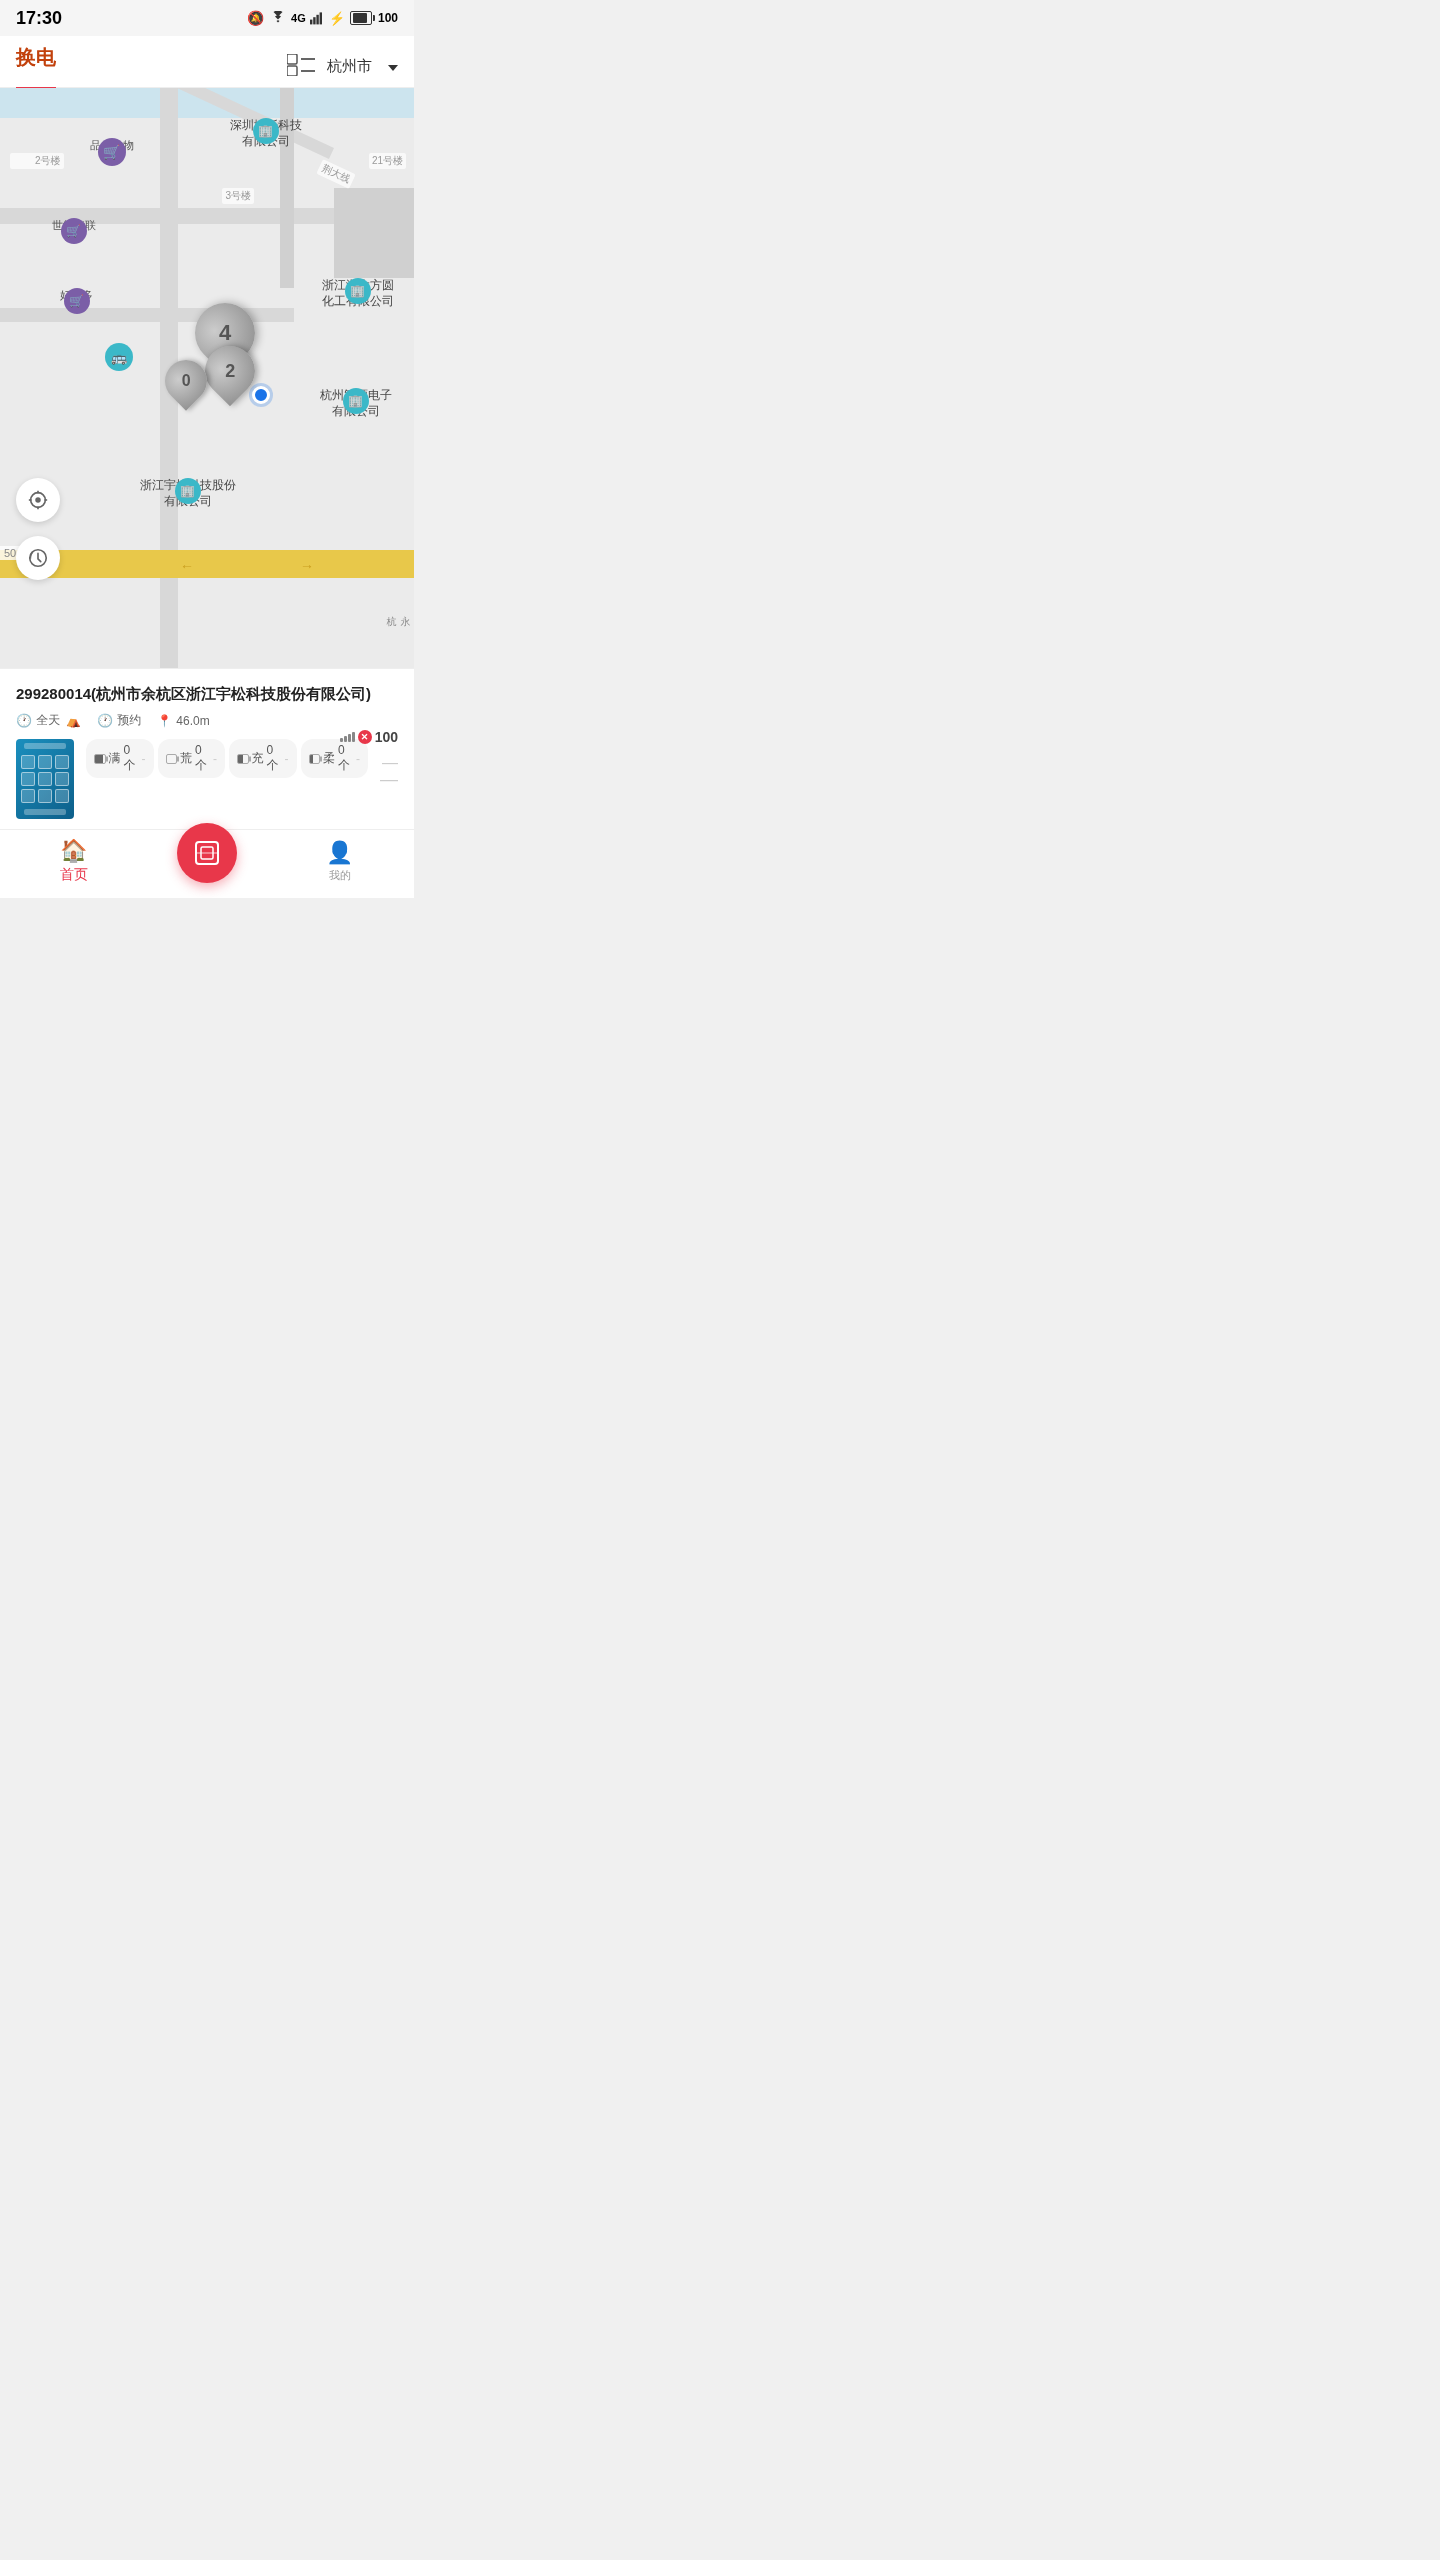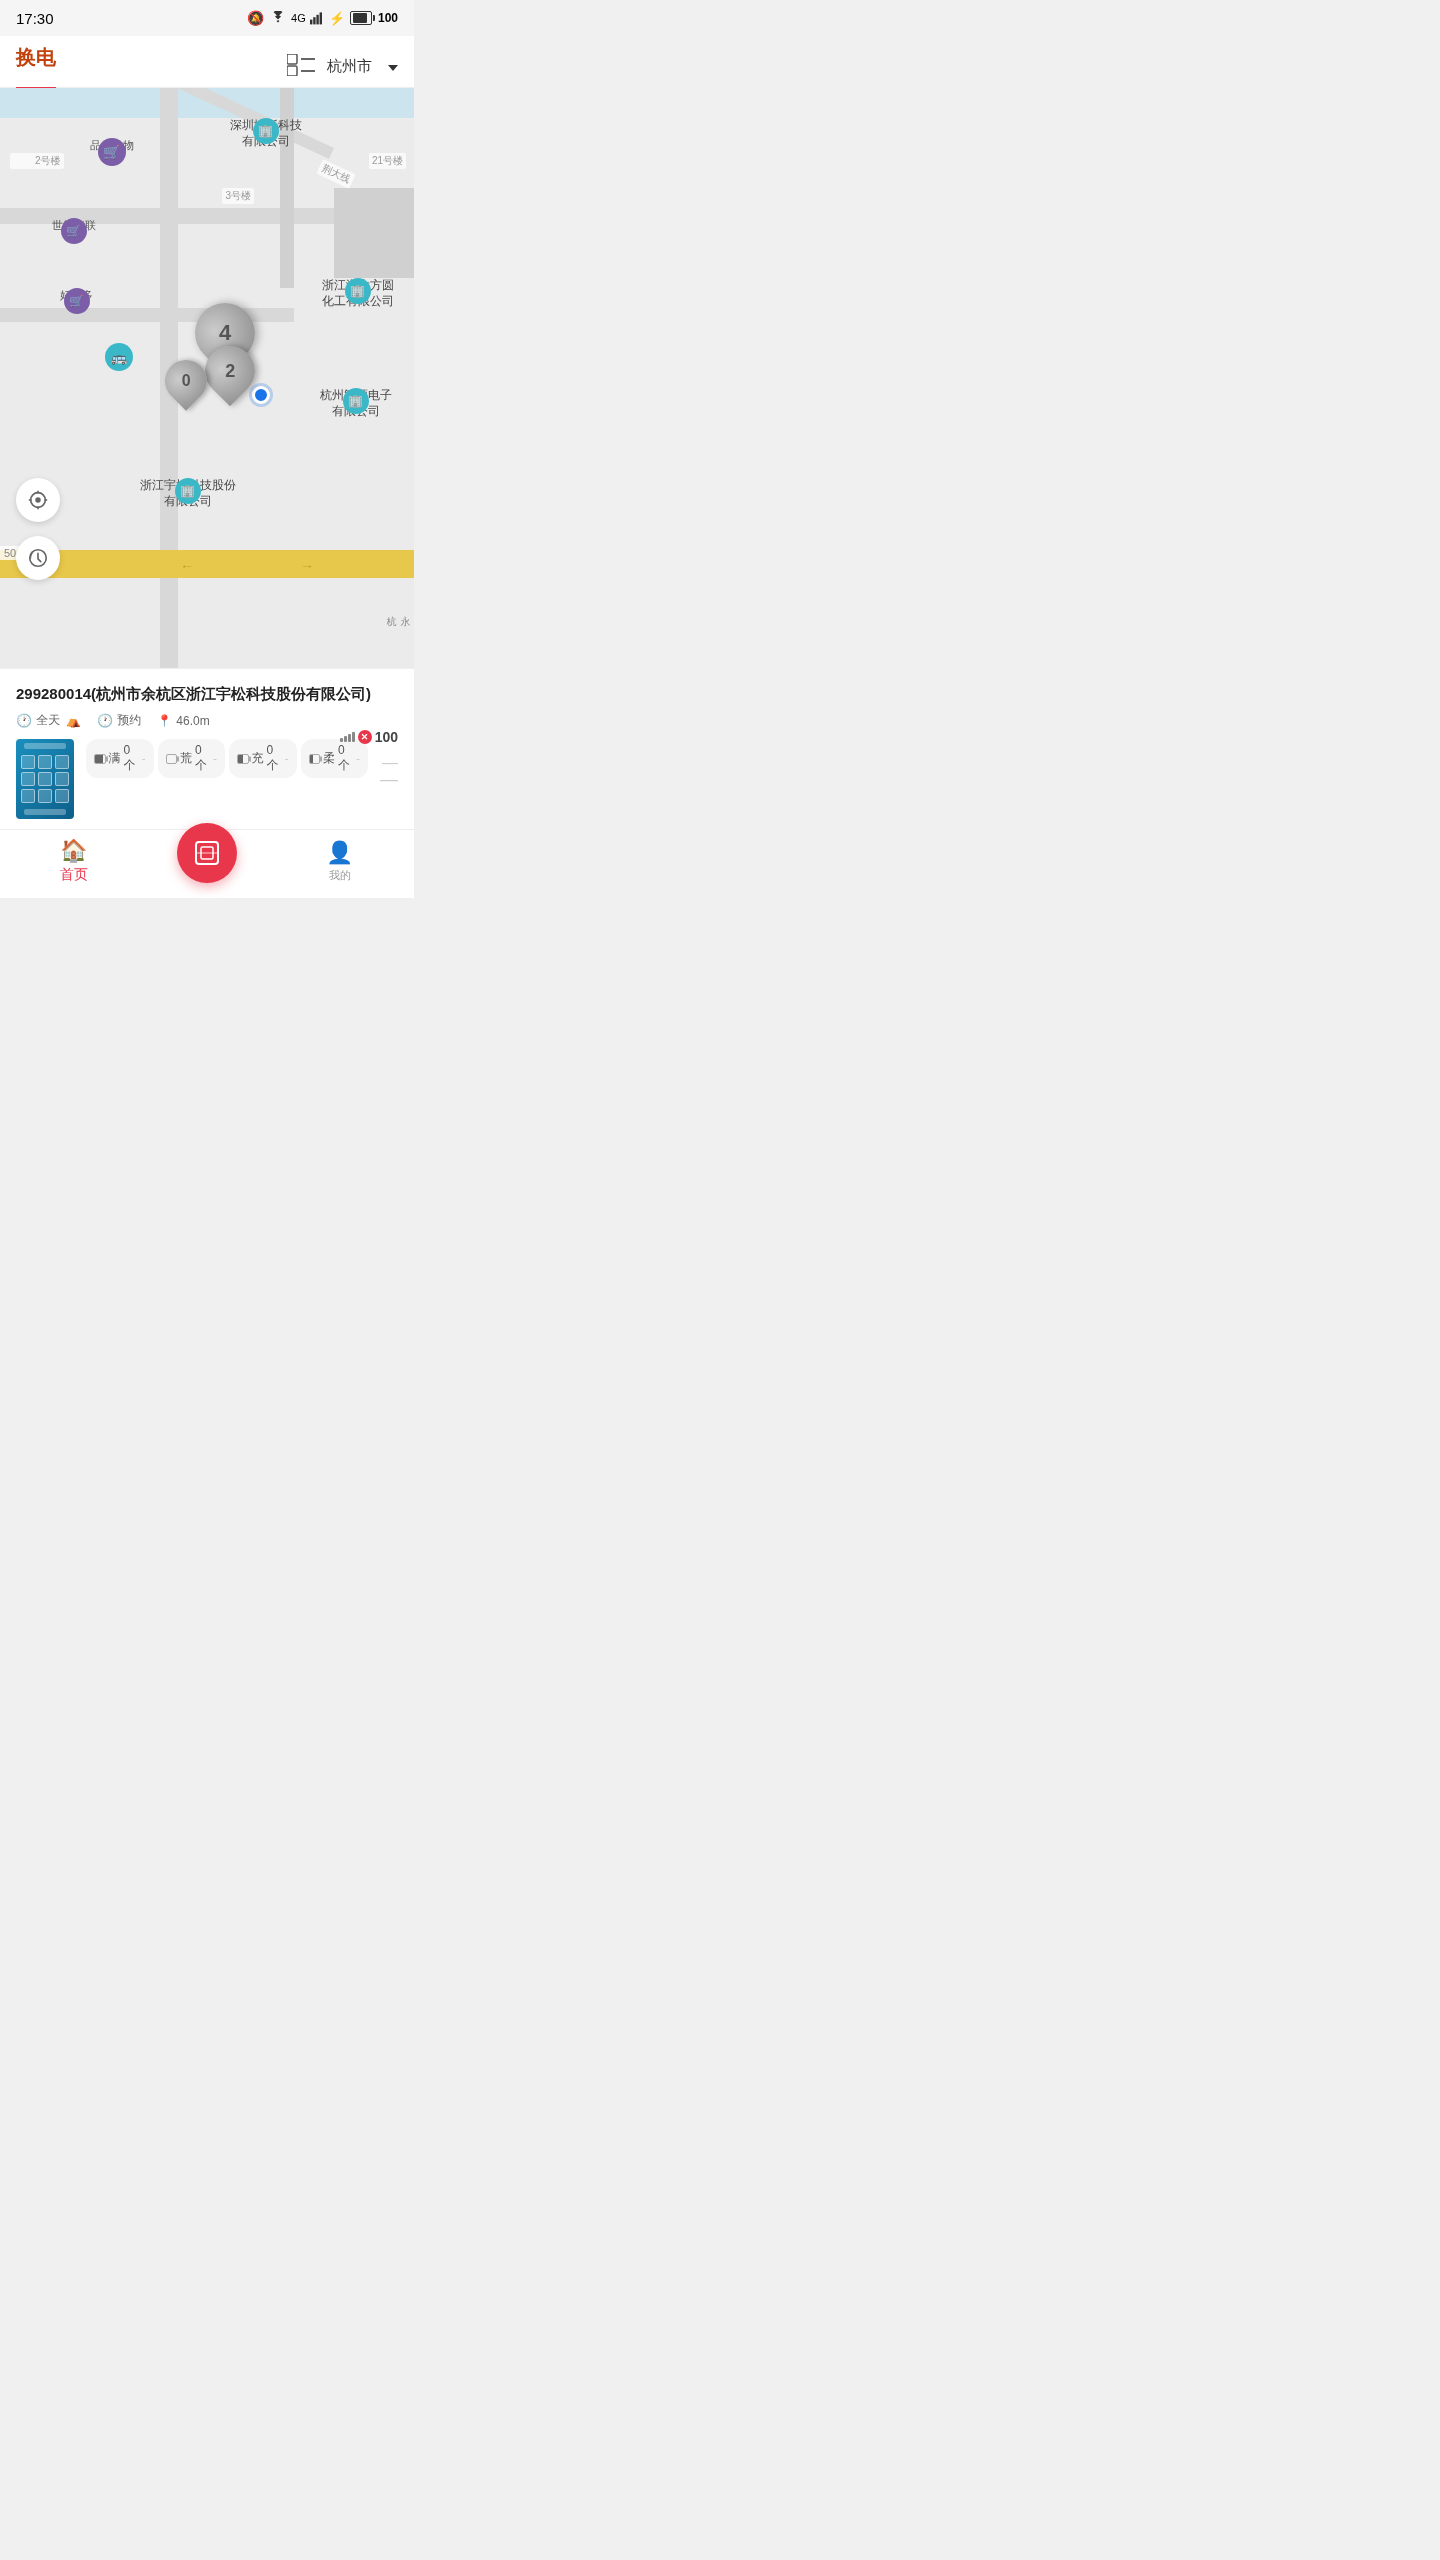--- a/index.html
+++ b/index.html
@@ -18,21 +18,21 @@
     .status-bar {
       display: flex;
       justify-content: space-between;
       align-items: center;
       padding: 6px 16px;
       background: #f5f5f5;
       height: 36px;
       font-size: 14px;
       font-weight: 600;
     }
-    .status-time { font-size: 15px; font-weight: 400; }
+    .status-time { font-size: 18px; font-weight: 700; }
     .status-icons { display: flex; align-items: center; gap: 4px; font-size: 12px; }
     .battery-icon {
       display: inline-flex; align-items: center;
       border: 1.5px solid #333; border-radius: 2px;
       padding: 1px 2px; height: 14px; width: 22px;
       position: relative;
     }
     .battery-fill {
       background: #333; height: 100%; width: 90%; border-radius: 1px;
     }
@@ -410,21 +410,21 @@
   <div class="status-icons">
 
     <span style="font-size:14px;">🔕</span>
 
     <svg width="18" height="14" viewBox="0 0 24 18">
       <path d="M12 15l2-2a3 3 0 00-4 0l2 2z" fill="#333"></path>
       <path d="M12 11l4-4a6 6 0 00-8 0l4 4z" fill="#333"></path>
       <path d="M12 7l6-6a10 10 0 00-12 0l6 6z" fill="#333"></path>
     </svg>
 
-    <span style="font-size:11px;font-weight:400;">4G</span>
+    <span style="font-size:11px;font-weight:700;">4G</span>
 
     <svg width="16" height="14" viewBox="0 0 20 16">
       <rect x="0" y="10" width="3" height="6" fill="#333"></rect>
       <rect x="4" y="7" width="3" height="9" fill="#333"></rect>
       <rect x="8" y="4" width="3" height="12" fill="#333"></rect>
       <rect x="12" y="1" width="3" height="15" fill="#333"></rect>
     </svg>
 
     <span style="font-size:13px;">⚡</span>
 

